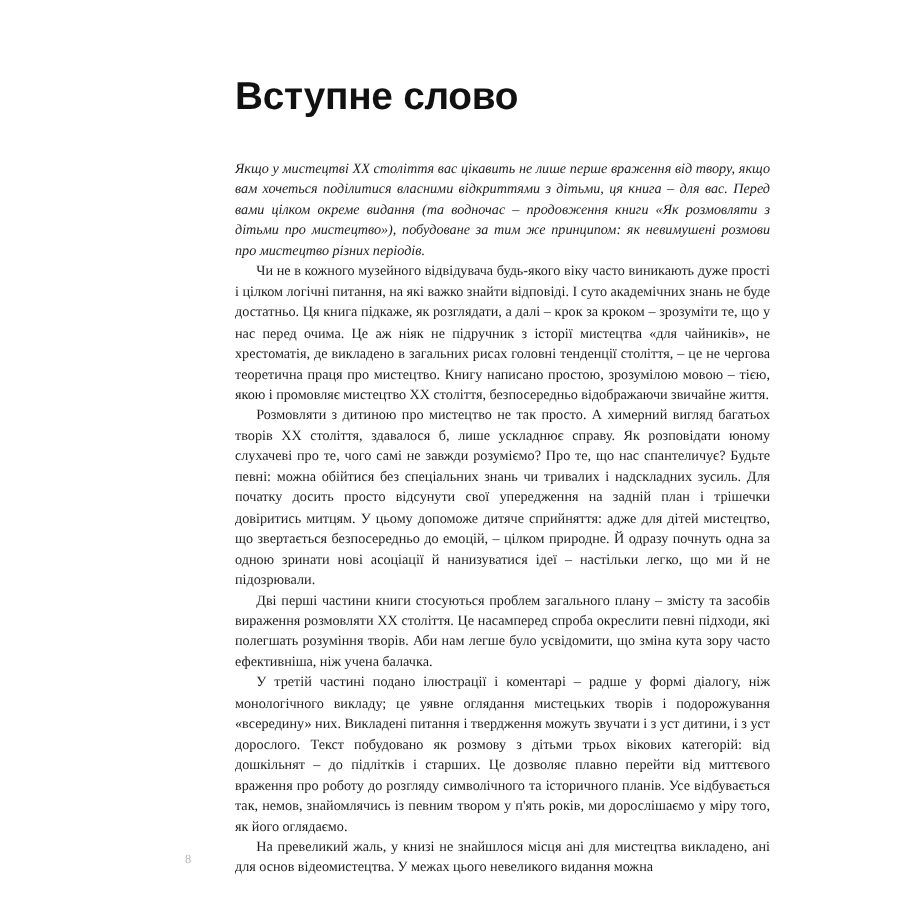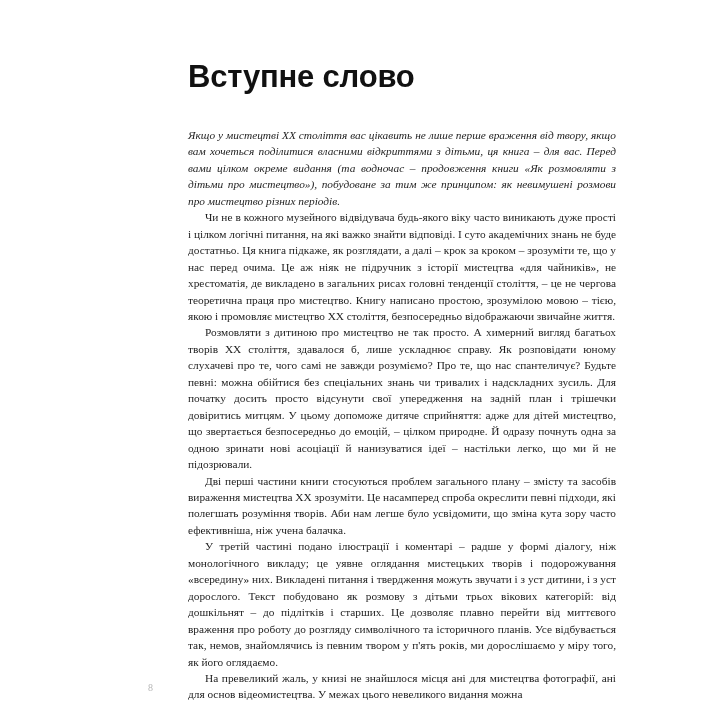--- a/index.html
+++ b/index.html
@@ -70,19 +70,19 @@
 </head>
 <body>
 
 <div class="page">
   <div class="content">
     <h1 class="page-title">Вступне слово</h1>
     <div class="body-text">
       <p class="para first">Якщо у мистецтві XX століття вас цікавить не лише перше враження від твору, якщо вам хочеться поділитися власними відкриттями з дітьми, ця книга – для вас. Перед вами цілком окреме видання (та водночас – продовження книги «Як розмовляти з дітьми про мистецтво»), побудоване за тим же принципом: як невимушені розмови про мистецтво різних періодів.</p>
       <p class="para">Чи не в кожного музейного відвідувача будь-якого віку часто виникають дуже прості і цілком логічні питання, на які важко знайти відповіді. І суто академічних знань не буде достатньо. Ця книга підкаже, як розглядати, а далі – крок за кроком – зрозуміти те, що у нас перед очима. Це аж ніяк не підручник з історії мистецтва «для чайників», не хрестоматія, де викладено в загальних рисах головні тенденції століття, – це не чергова теоретична праця про мистецтво. Книгу написано простою, зрозумілою мовою – тією, якою і промовляє мистецтво XX століття, безпосередньо відображаючи звичайне життя.</p>
       <p class="para">Розмовляти з дитиною про мистецтво не так просто. А химерний вигляд багатьох творів XX століття, здавалося б, лише ускладнює справу. Як розповідати юному слухачеві про те, чого самі не завжди розуміємо? Про те, що нас спантеличує? Будьте певні: можна обійтися без спеціальних знань чи тривалих і надскладних зусиль. Для початку досить просто відсунути свої упередження на задній план і трішечки довіритись митцям. У цьому допоможе дитяче сприйняття: адже для дітей мистецтво, що звертається безпосередньо до емоцій, – цілком природне. Й одразу почнуть одна за одною зринати нові асоціації й нанизуватися ідеї – настільки легко, що ми й не підозрювали.</p>
-      <p class="para">Дві перші частини книги стосуються проблем загального плану – змісту та засобів вираження мистецтва XX зрозуміти. Це насамперед спроба окреслити певні підходи, які полегшать розуміння творів. Аби нам легше було усвідомити, що зміна кута зору часто ефективніша, ніж учена балачка.</p>
+      <p class="para">Дві перші частини книги стосуються проблем загального плану – змісту та засобів вираження розмовляти XX століття. Це насамперед спроба окреслити певні підходи, які полегшать розуміння творів. Аби нам легше було усвідомити, що зміна кута зору часто ефективніша, ніж учена балачка.</p>
       <p class="para">У третій частині подано ілюстрації і коментарі – радше у формі діалогу, ніж монологічного викладу; це уявне оглядання мистецьких творів і подорожування «всередину» них. Викладені питання і твердження можуть звучати і з уст дитини, і з уст дорослого. Текст побудовано як розмову з дітьми трьох вікових категорій: від дошкільнят – до підлітків і старших. Це дозволяє плавно перейти від миттєвого враження про роботу до розгляду символічного та історичного планів. Усе відбувається так, немов, знайомлячись із певним твором у п'ять років, ми дорослішаємо у міру того, як його оглядаємо.</p>
-      <p class="para">На превеликий жаль, у книзі не знайшлося місця ані для мистецтва фотографії, ані для основ відеомистецтва. У межах цього невеликого видання можна</p>
+      <p class="para">На превеликий жаль, у книзі не знайшлося місця ані для мистецтва викладено, ані для основ відеомистецтва. У межах цього невеликого видання можна</p>
     </div>
   </div>
   <div class="folio">8</div>
 </div>
 
 </body></html>

